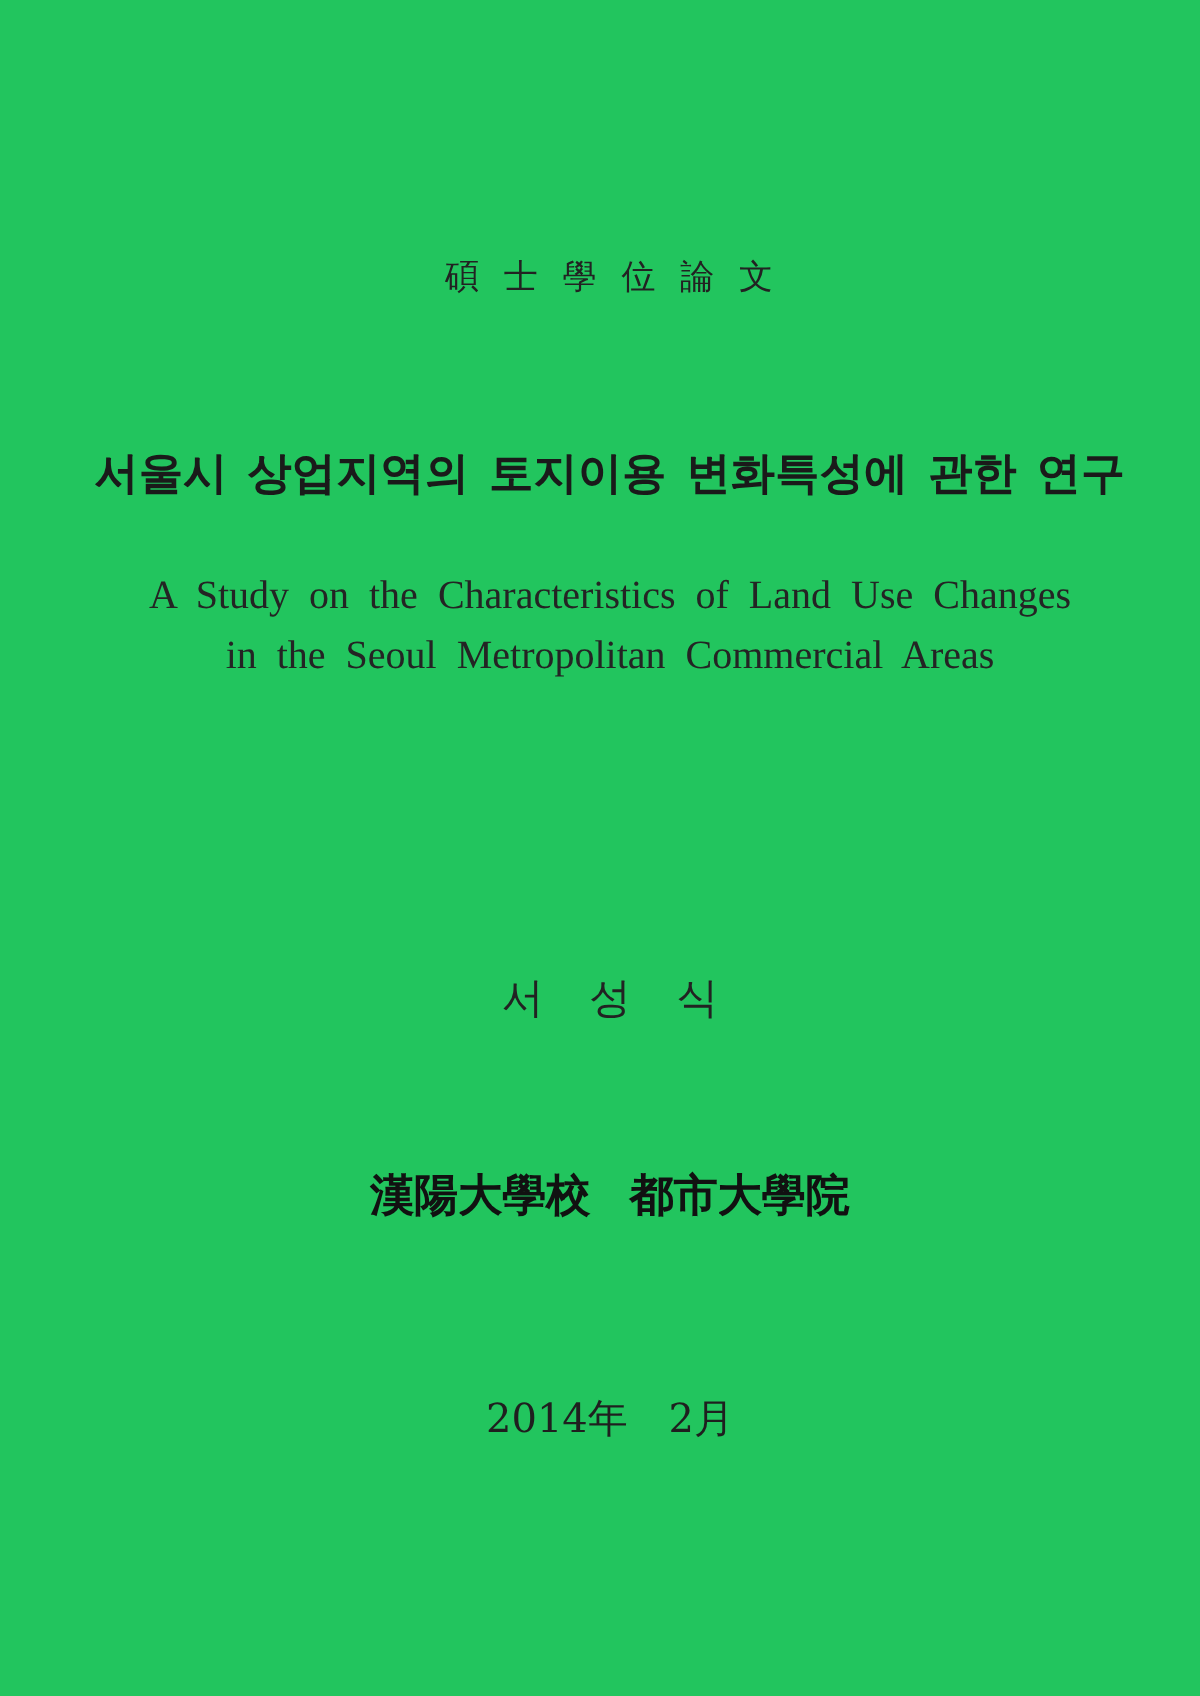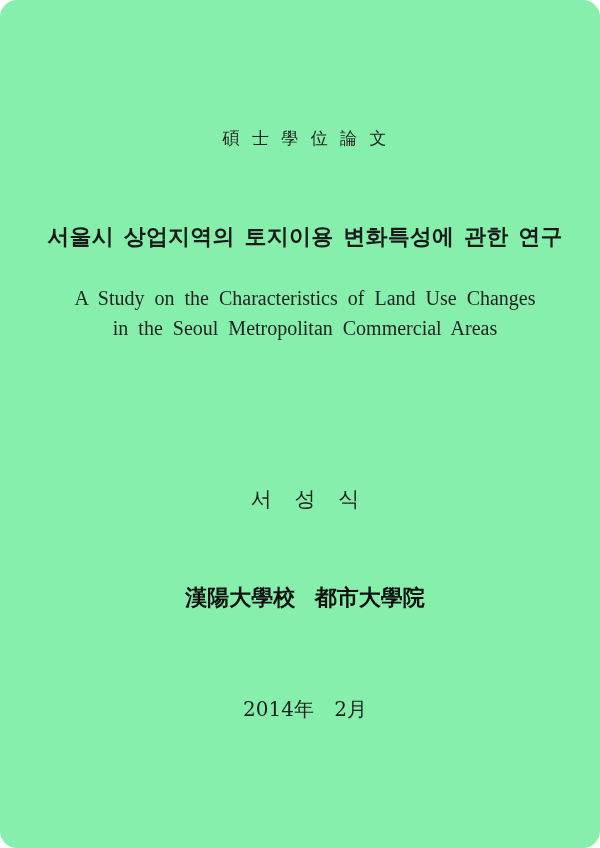--- a/index.html
+++ b/index.html
@@ -4,26 +4,25 @@
 <style>
   html, body {
     margin: 0;
     padding: 0;
     background: #ffffff;
   }
   .page {
     position: relative;
     width: 600px;
     height: 848px;
-    background: #86efac;
+    background: #22c55e;
     color: #1f1f1f;
     font-family: "DejaVu Serif", "Liberation Serif", serif;
     text-align: center;
     overflow: hidden;
-    border-radius: 17px;
   }
   .page > div, .page > h1 {
     position: absolute;
     left: 5px;
     width: 600px;
     margin: 0;
   }
   .thesis-type {
     top: 127px;
     font-size: 17px;

